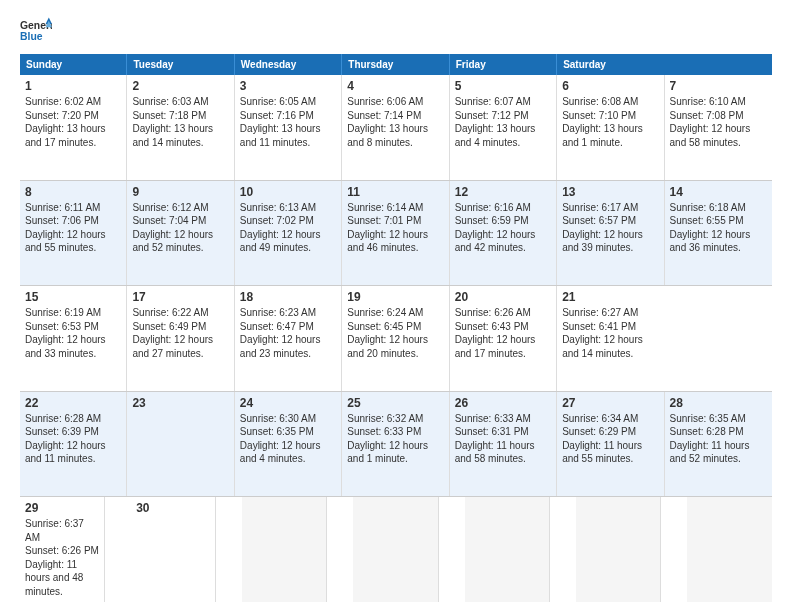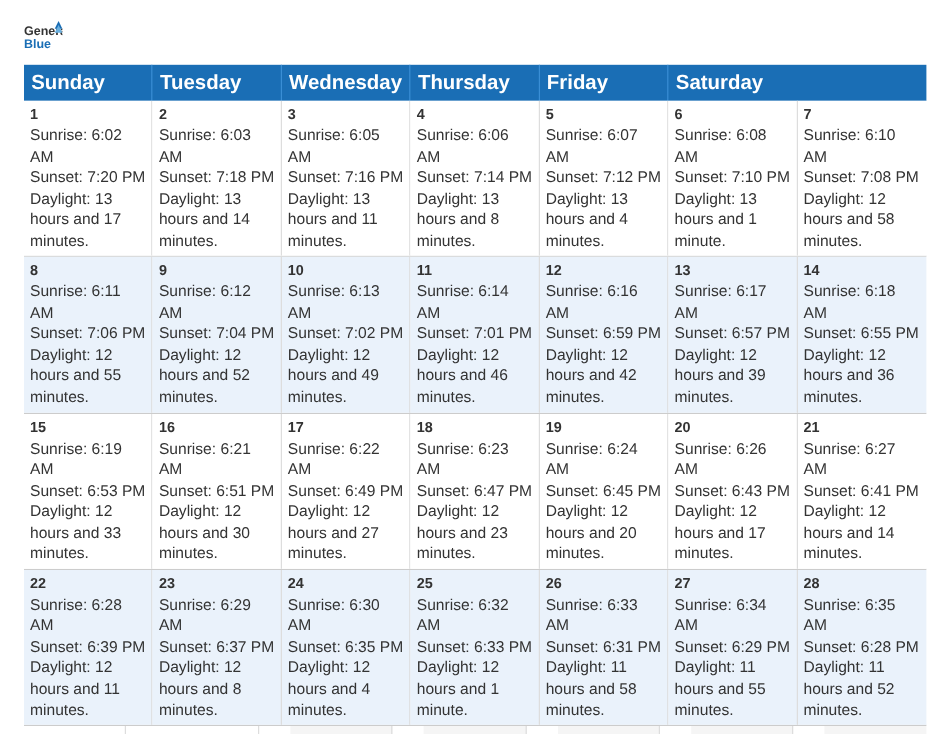--- a/index.html
+++ b/index.html
@@ -49,21 +49,21 @@
       flex: 1;
       display: flex;
       flex-direction: column;
     }
     .cal-header {
       display: grid;
       grid-template-columns: repeat(7, 1fr);
       background: #1a6eb5;
       color: white;
       font-weight: bold;
-      font-size: 17px;
+      font-size: 10px;
     }
     .cal-header-cell {
       padding: 5px 6px;
       text-align: left;
       border-right: 1px solid #3a8ed5;
     }
     .cal-header-cell:last-child { border-right: none; }
     .cal-body {
       display: flex;
       flex-direction: column;
@@ -90,21 +90,21 @@
     .cal-row:nth-child(even) .cal-cell:not(.empty) { background: #eaf2fb; }
     .cal-row:nth-child(odd) .cal-cell:not(.empty) { background: #fff; }
     .day-num {
       font-size: 12px;
       font-weight: bold;
       color: #333;
       display: block;
       margin-bottom: 2px;
     }
     .day-info {
-      font-size: 13px;
+      font-size: 10px;
       color: #333;
       line-height: 1.35;
     }
   </style>
 </head>
 <body>
 
 <div class="page">
   <div class="header">
     <div class="logo">
@@ -190,24 +190,20 @@
             <span class="day-num">14</span>
             <div class="day-info">Sunrise: 6:18 AM<br>Sunset: 6:55 PM<br>Daylight: 12 hours and 36 minutes.</div>
           </div>
         </div>
         <div class="cal-row">
           <div class="cal-cell">
             <span class="day-num">15</span>
             <div class="day-info">Sunrise: 6:19 AM<br>Sunset: 6:53 PM<br>Daylight: 12 hours and 33 minutes.</div>
           </div>
           <div class="cal-cell">
-            <span class="day-num">16</span>
-            <div class="day-info">Sunrise: 6:21 AM<br>Sunset: 6:51 PM<br>Daylight: 12 hours and 30 minutes.</div>
-          </div>
-          <div class="cal-cell">
             <span class="day-num">17</span>
             <div class="day-info">Sunrise: 6:22 AM<br>Sunset: 6:49 PM<br>Daylight: 12 hours and 27 minutes.</div>
           </div>
           <div class="cal-cell">
             <span class="day-num">18</span>
             <div class="day-info">Sunrise: 6:23 AM<br>Sunset: 6:47 PM<br>Daylight: 12 hours and 23 minutes.</div>
           </div>
           <div class="cal-cell">
             <span class="day-num">19</span>
             <div class="day-info">Sunrise: 6:24 AM<br>Sunset: 6:45 PM<br>Daylight: 12 hours and 20 minutes.</div>
@@ -221,21 +217,20 @@
             <div class="day-info">Sunrise: 6:27 AM<br>Sunset: 6:41 PM<br>Daylight: 12 hours and 14 minutes.</div>
           </div>
         </div>
         <div class="cal-row">
           <div class="cal-cell">
             <span class="day-num">22</span>
             <div class="day-info">Sunrise: 6:28 AM<br>Sunset: 6:39 PM<br>Daylight: 12 hours and 11 minutes.</div>
           </div>
           <div class="cal-cell">
             <span class="day-num">23</span>
-            <div class="day-info">Sunrise: 6:29 AM<br>Sunset: 6:37 PM<br>Daylight: 12 hours and 8 minutes.</div>
           </div>
           <div class="cal-cell">
             <span class="day-num">24</span>
             <div class="day-info">Sunrise: 6:30 AM<br>Sunset: 6:35 PM<br>Daylight: 12 hours and 4 minutes.</div>
           </div>
           <div class="cal-cell">
             <span class="day-num">25</span>
             <div class="day-info">Sunrise: 6:32 AM<br>Sunset: 6:33 PM<br>Daylight: 12 hours and 1 minute.</div>
           </div>
           <div class="cal-cell">

